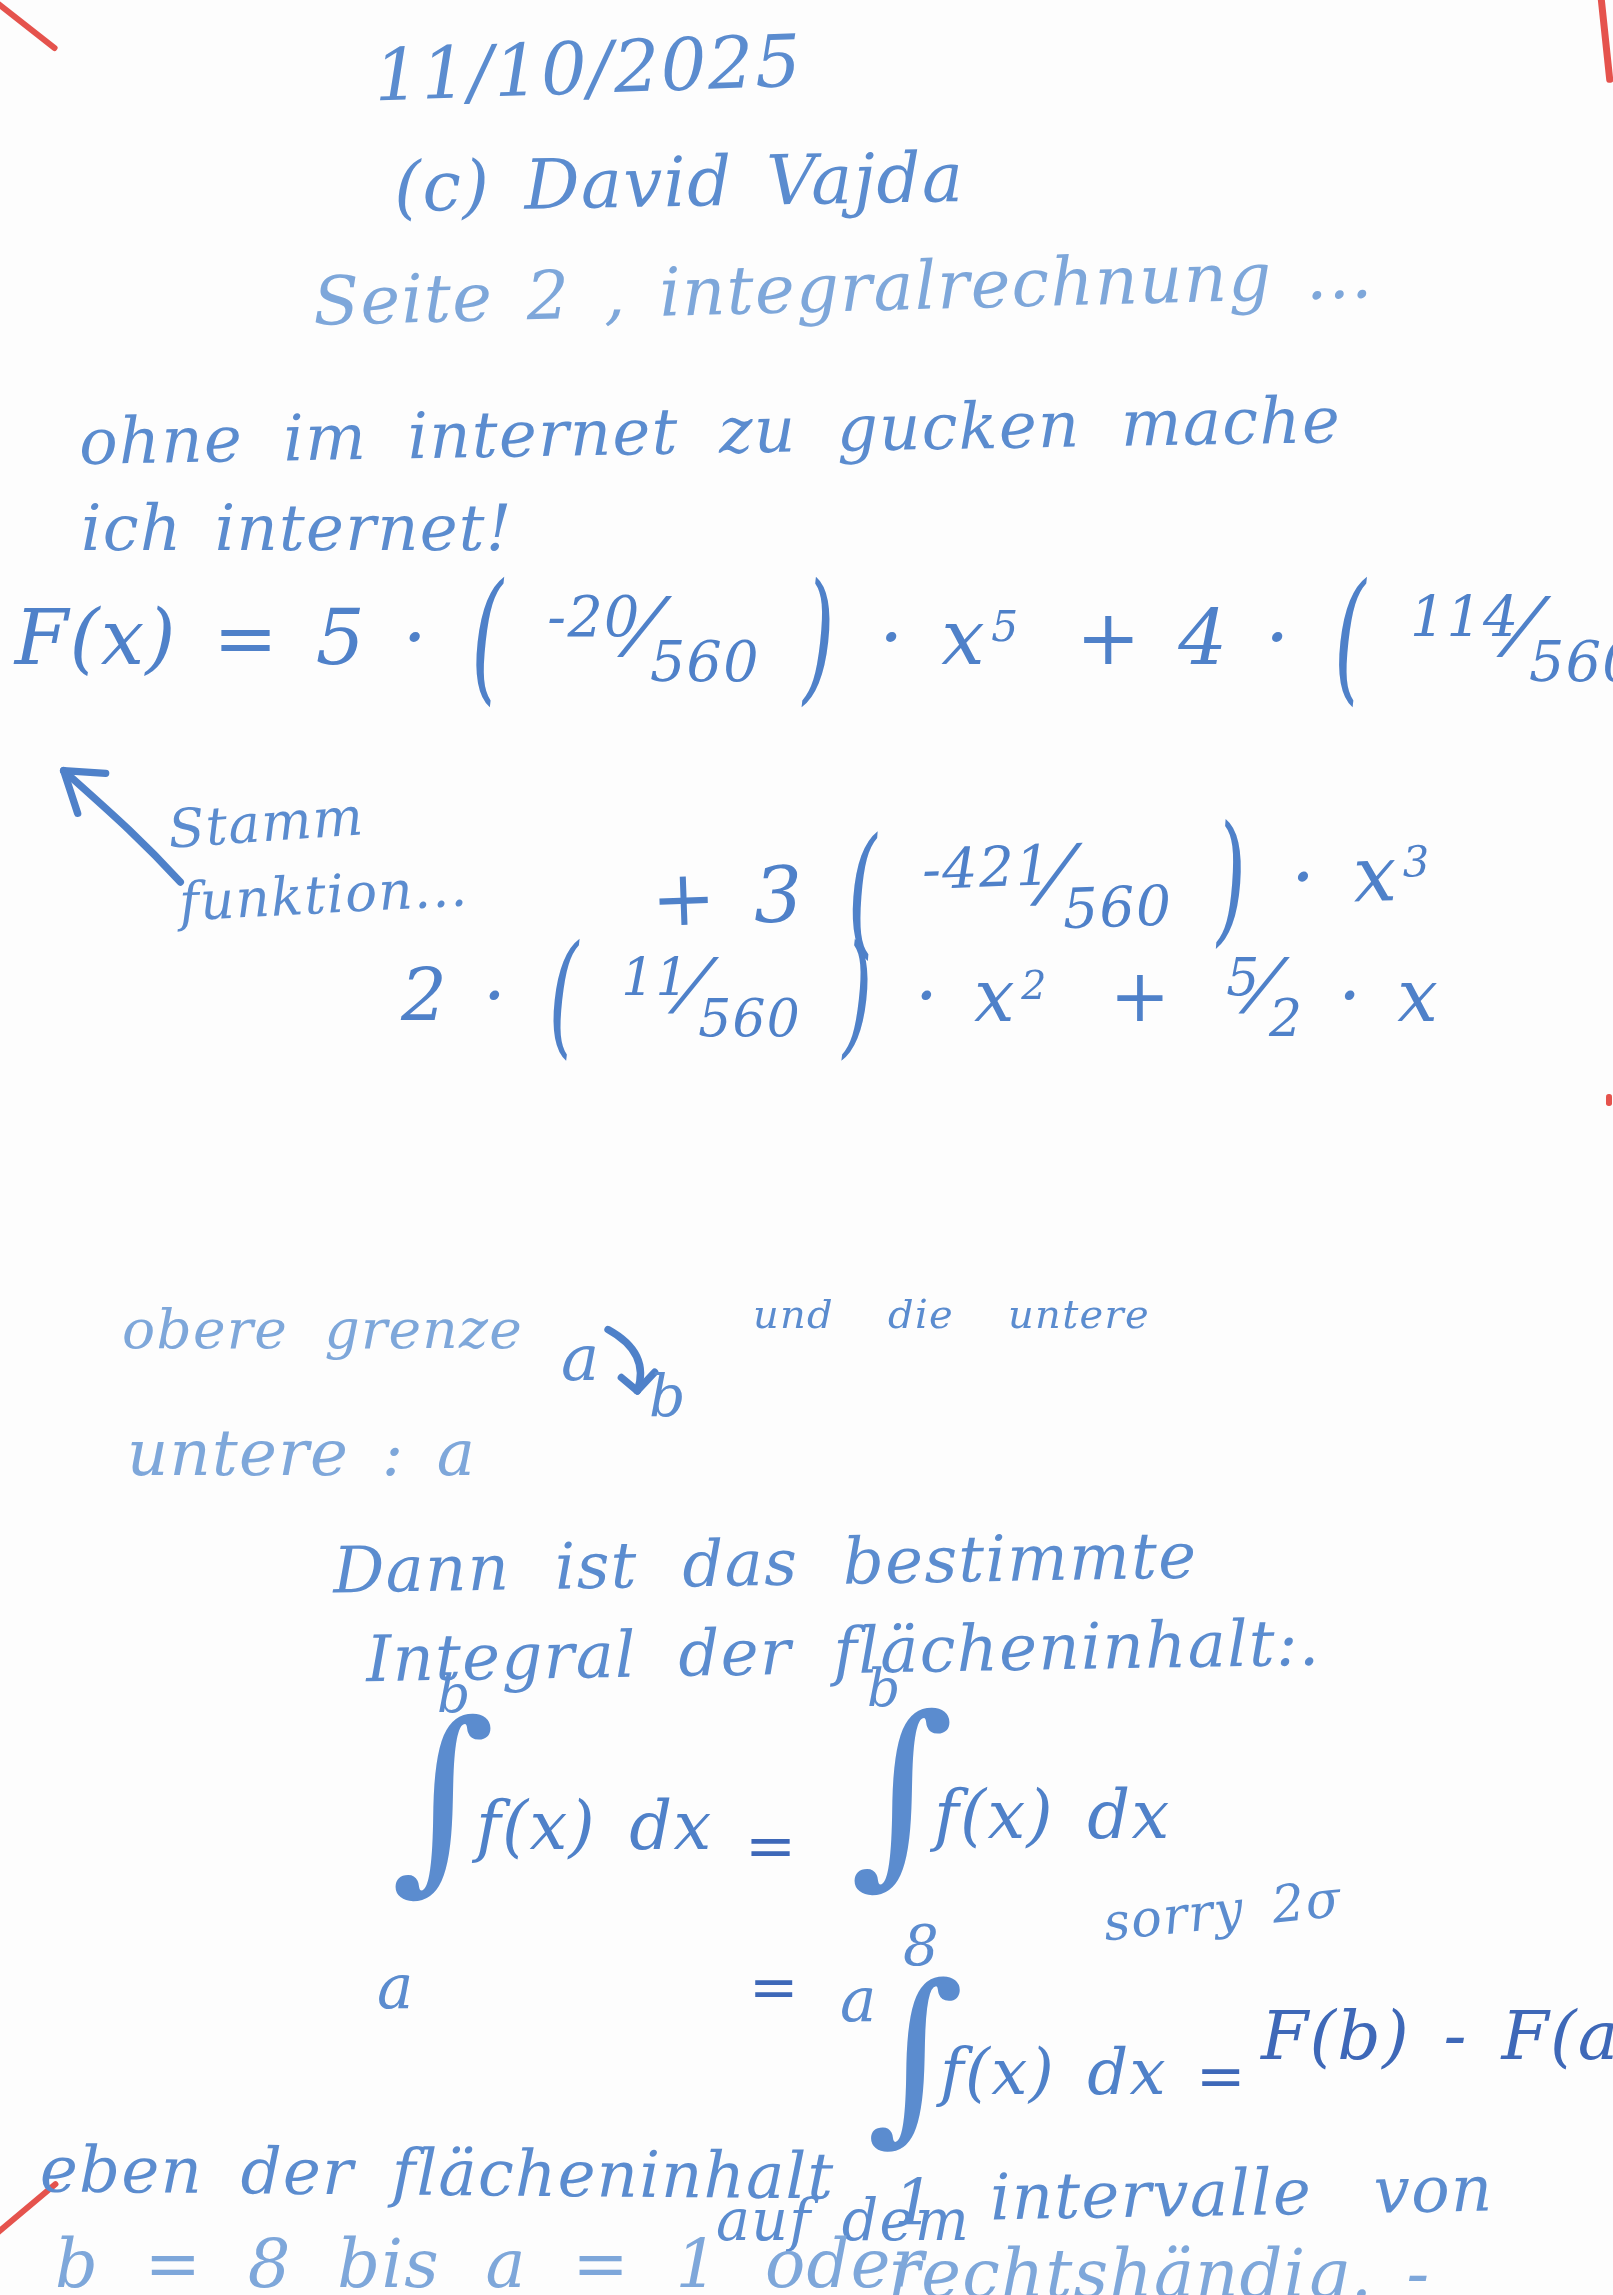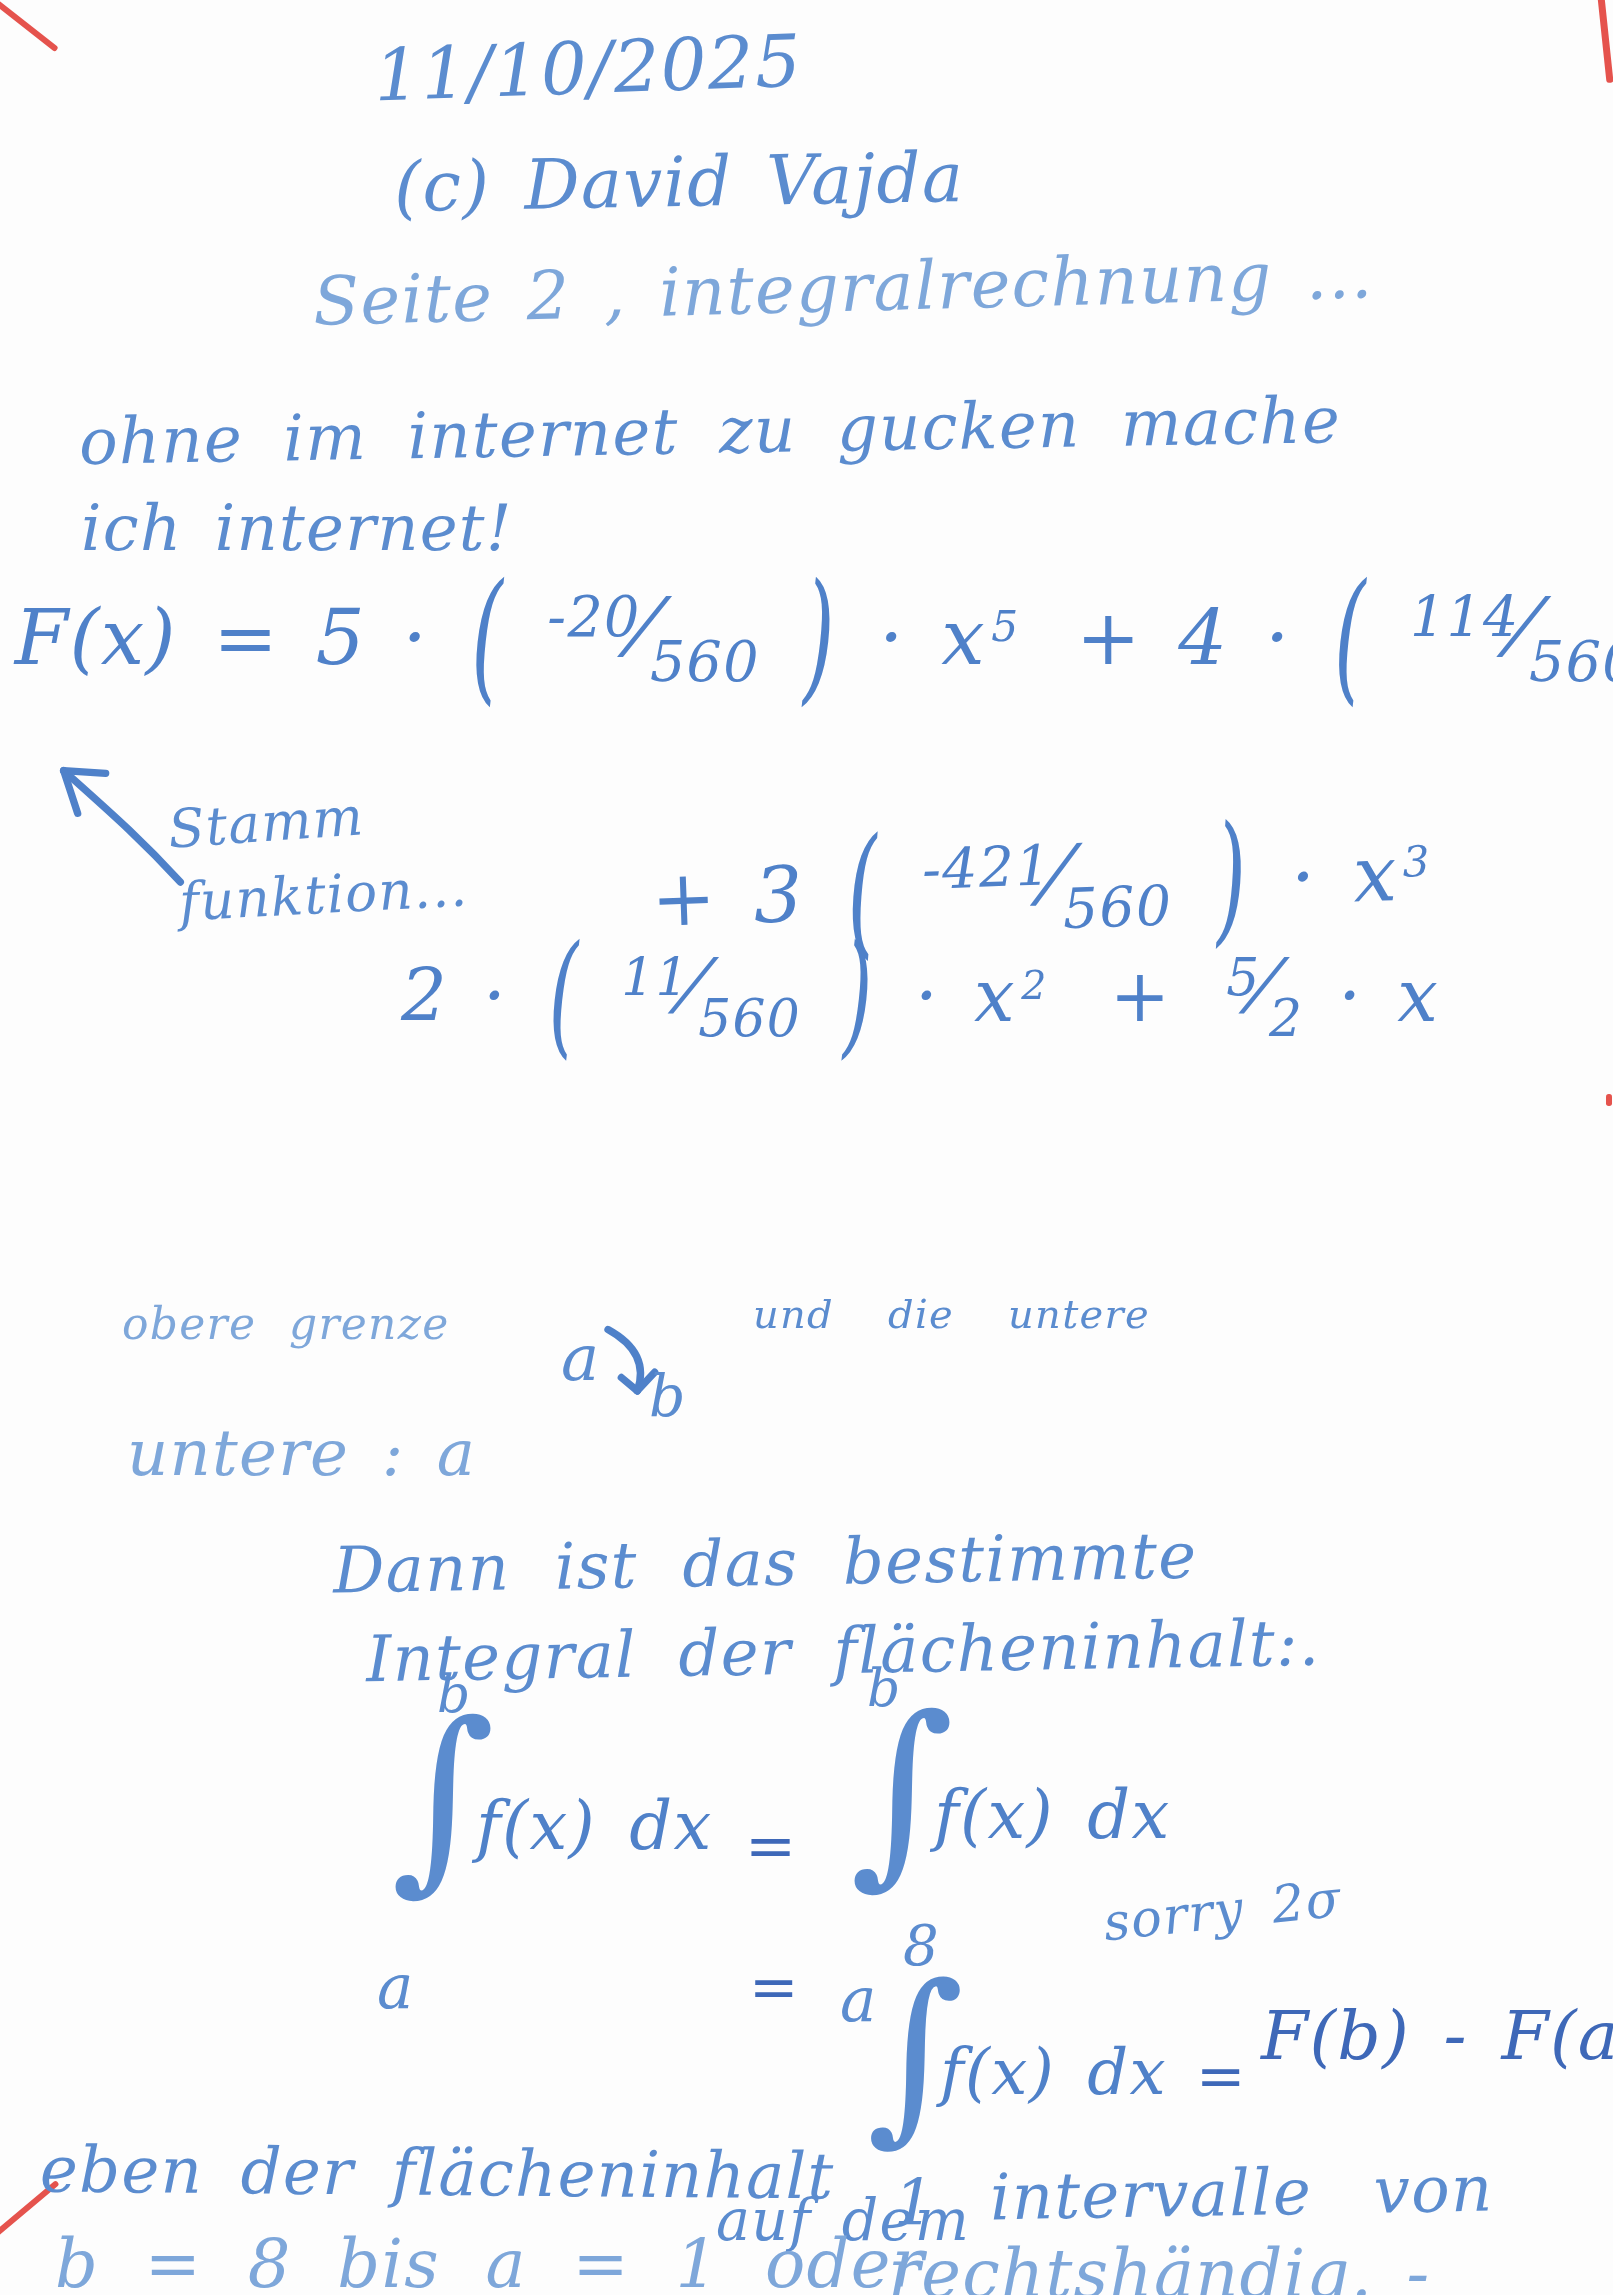--- a/index.html
+++ b/index.html
@@ -76,21 +76,21 @@
     <span>2 ·</span>
     <span class="pa">(</span>
     <span class="fr"><span class="n">11</span><span class="s">⁄</span><span class="d">560</span></span>
     <span class="pa">)</span>
     <span>· x</span><span class="exp">2</span>
     <span style="margin-left:27px;">+</span>
     <span class="fr" style="margin-left:20px;"><span class="n">5</span><span class="s">⁄</span><span class="d">2</span></span>
     <span>· x</span>
   </div>
 
-  <div class="abs ink-l" style="left:122px;top:1302px;font-size:44px;word-spacing:17.4px;text-align:center;">obere grenze</div>
+  <div class="abs ink-l" style="left:122px;top:1302px;font-size:55px;word-spacing:17.4px;text-align:center;">obere grenze</div>
   <div class="abs ink-m" style="left:561px;top:1326px;font-size:64px;">a</div>
   <svg class="arrow" style="left:600px;top:1324px;" width="60" height="79" viewBox="0 0 90 118">
     <path d="M12 8 C52 30 70 60 56 100"></path>
     <path d="M56 100 L32 80"></path>
     <path d="M56 100 L82 72"></path>
   </svg>
   <div class="abs ink-m" style="left:649px;top:1368px;font-size:57px;">b</div>
   <div class="abs ink-m" style="left:753px;top:1294px;font-size:40px;word-spacing:40px;">und die untere</div>
   <div class="abs ink-l" style="left:127px;top:1421px;font-size:64px;">untere : a</div>
 

